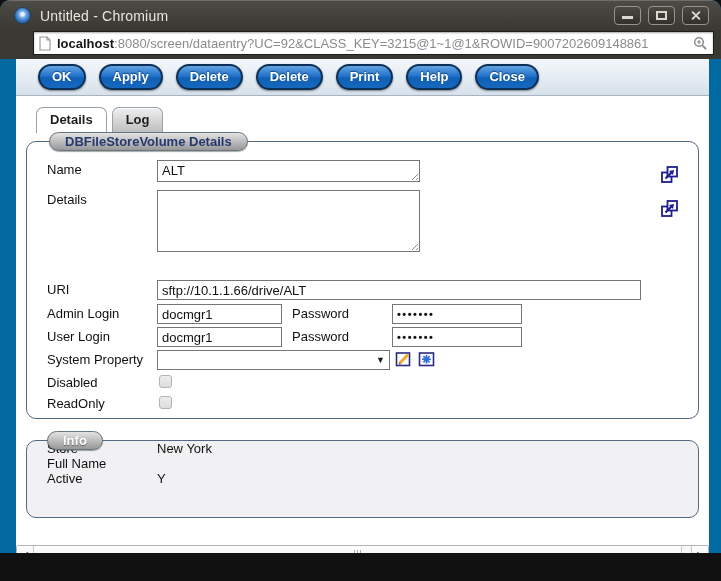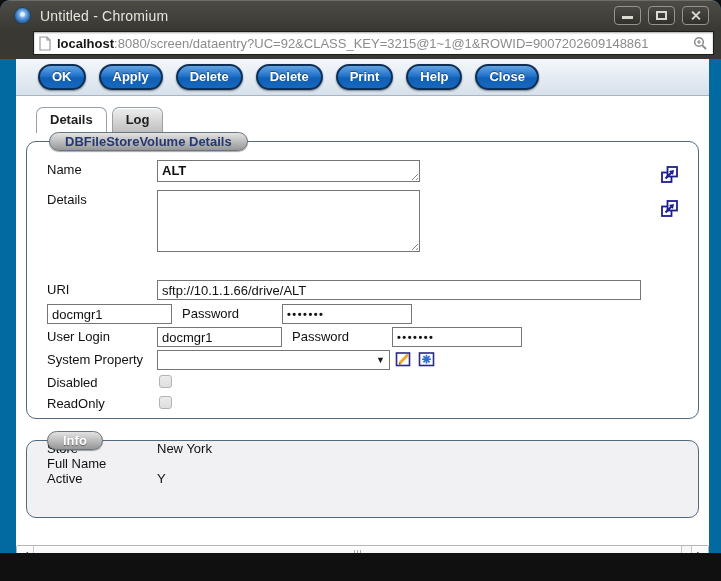--- a/index.html
+++ b/index.html
@@ -68,21 +68,21 @@
             background: linear-gradient(#e3e3e3, #979797); border: 1px solid #68767f;
             border-radius: 10px; box-shadow: 0 1px 1px rgba(0,0,0,.35); }
   .legend-info { color: #fff; text-shadow: 0 1px 1px rgba(0,0,0,.45); left: 20px; }
 
   
   .row { display: flex; align-items: flex-start; }
   .flabel { width: 110px; flex: 0 0 110px; font-size: 13px; color: #101010; padding-top: 2px; }
   textarea, .ti { border: 1px solid #767676; font-family: "Liberation Sans", sans-serif;
                   font-size: 13px; color: #101010; background: #fff; }
   .ta-wrap { position: relative; }
-  textarea { padding: 2px 4px; resize: none; display: block; font-weight: bold; }
+  textarea { padding: 2px 4px; resize: none; display: block; }
   .ta-name { width: 263px; height: 22px; }
   .ta-details { width: 263px; height: 62px; }
   .resize-grip { position: absolute; right: 2px; bottom: 2px; width: 9px; height: 9px;
       background: repeating-linear-gradient(135deg, transparent 0 2px, #8a8a8a 2px 3px);
       clip-path: polygon(100% 0, 100% 100%, 0 100%); cursor: se-resize; }
   .ti { height: 20px; padding: 1px 4px; }
   .ti-uri { width: 484px; }
   .ti-login { width: 125px; }
   .plabel { width: 100px; flex: 0 0 100px; margin-left: 10px; font-size: 13px; color: #101010; padding-top: 2px; }
   .ti-pass { width: 130px; font-weight: bold; font-size: 11px; letter-spacing: 1.5px; }
@@ -198,20 +198,21 @@
             <span class="resize-grip"></span>
           </span>
         </div>
 
         <div class="row row-uri">
           <label class="flabel">URI</label>
           <input class="ti ti-uri" value="sftp://10.1.1.66/drive/ALT" style="">
         </div>
 
         <div class="row row-admin">
+          <label class="flabel">Admin Login</label>
           <input class="ti ti-login" value="docmgr1" style="">
           <label class="plabel">Password</label>
           <input class="ti ti-pass" value="•••••••" style="">
         </div>
 
         <div class="row row-user">
           <label class="flabel">User Login</label>
           <input class="ti ti-login" value="docmgr1" style="">
           <label class="plabel">Password</label>
           <input class="ti ti-pass" value="•••••••" style="">

